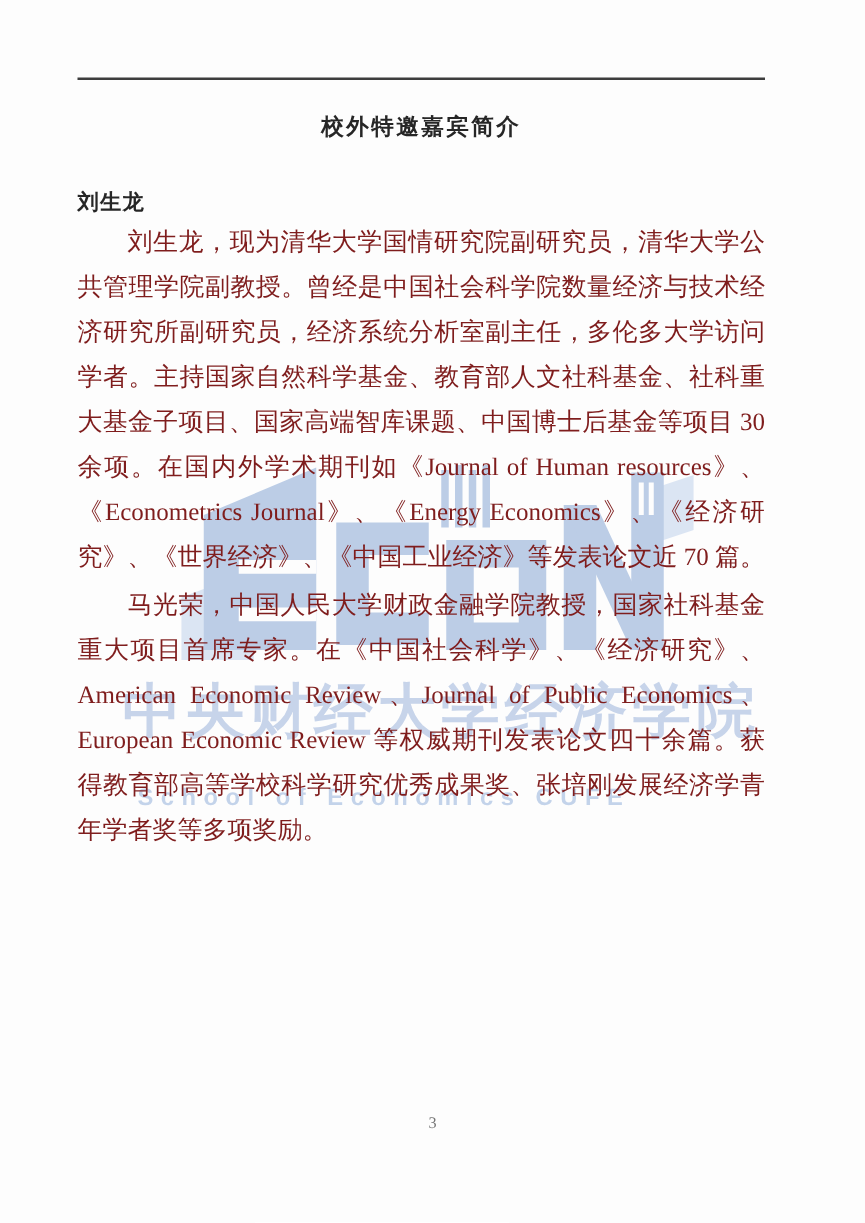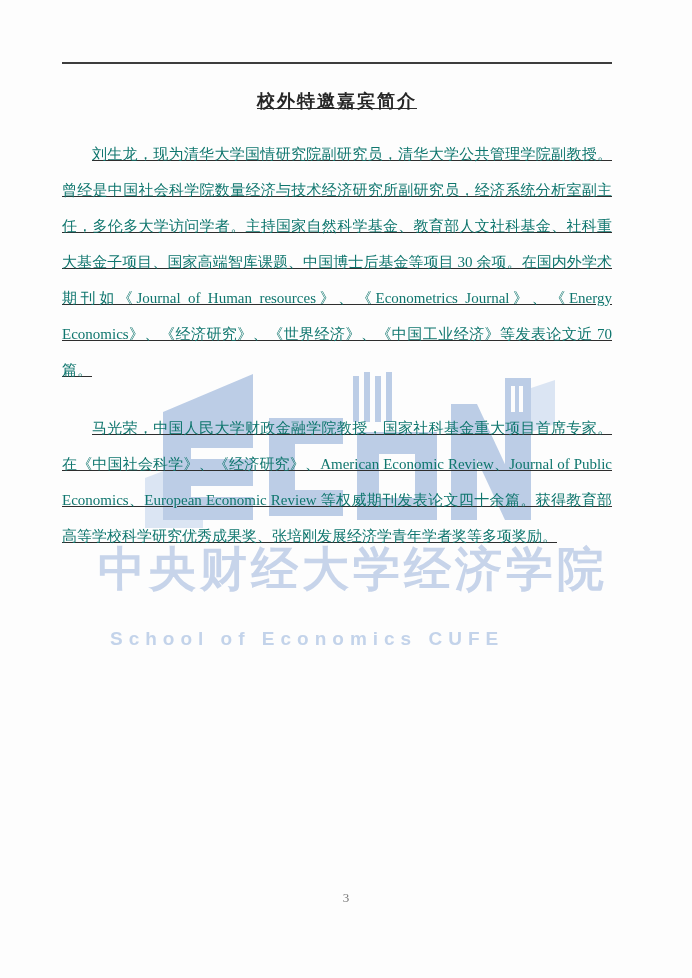--- a/index.html
+++ b/index.html
@@ -22,37 +22,37 @@
     font-weight:bold; font-size:47px; letter-spacing:4px;
     color:rgba(125,156,208,0.42); white-space:nowrap;
   }
   .wm-en {
     position:absolute; left:110px; top:628px; width:500px;
     font-family:"Liberation Sans","DejaVu Sans",sans-serif;
     font-weight:bold; font-size:19px; letter-spacing:6px;
     color:rgba(148,176,219,0.55); white-space:nowrap;
   }
   
-  .content { position:relative; z-index:1; padding:0 80px 0 62px;text-decoration:underline; }
+  .content { position:relative; z-index:1; padding:0 80px 0 62px; }
   .top-rule { margin-top:62px; border-top:2px solid #3d3d3d; }
   h1.title {
     margin-top:24px; font-size:18px; line-height:26px;
     text-align:center; font-weight:bold; letter-spacing:2px; color:#262626;
   }
   .note {
     margin-top:13px; font-size:15px; line-height:21px;
     text-align:right; font-style:italic; color:#2e2e2e; letter-spacing:1px;
   }
   .section h2 {
     margin-top:36px; font-size:17px; line-height:24px;
     font-weight:bold; letter-spacing:1px; color:#262626;
   }
   .section p {
-    margin-top:22px; font-size:15px; line-height:36px;
-    text-align:justify; text-indent:2em; color:#0f766e;
+    margin-top:2px; font-size:20px; line-height:36px;
+    text-align:justify; text-indent:2em; color:#7f1d1d;
   }
   .section:first-of-type h2 { margin-top:15px; }
   .section:first-of-type p  { margin-top:8px; }
   .page-number {
     position:absolute; left:0; right:0; top:890px; z-index:1;
     text-align:center; font-size:13px; color:#777;
   }
 </style>
 </head>
 <body>
@@ -90,20 +90,21 @@
     <div class="wm-en">School of Economics CUFE</div>
   </div>
 
   <div class="content">
     <div class="top-rule"></div>
 
     <h1 class="title">校外特邀嘉宾简介</h1>
 
 
     <div class="section">
+      <h2>刘生龙</h2>
       <p>刘生龙，现为清华大学国情研究院副研究员，清华大学公共管理学院副教授。曾经是中国社会科学院数量经济与技术经济研究所副研究员，经济系统分析室副主任，多伦多大学访问学者。主持国家自然科学基金、教育部人文社科基金、社科重大基金子项目、国家高端智库课题、中国博士后基金等项目 30 余项。在国内外学术期刊如《Journal of Human resources》、《Econometrics Journal》、《Energy Economics》、《经济研究》、《世界经济》、《中国工业经济》等发表论文近 70 篇。</p>
     </div>
 
     <div class="section">
       <p>马光荣，中国人民大学财政金融学院教授，国家社科基金重大项目首席专家。在《中国社会科学》、《经济研究》、American Economic Review、Journal of Public Economics、European Economic Review 等权威期刊发表论文四十余篇。获得教育部高等学校科学研究优秀成果奖、张培刚发展经济学青年学者奖等多项奖励。</p>
     </div>
 
   </div>
 
   <div class="page-number">3</div>

